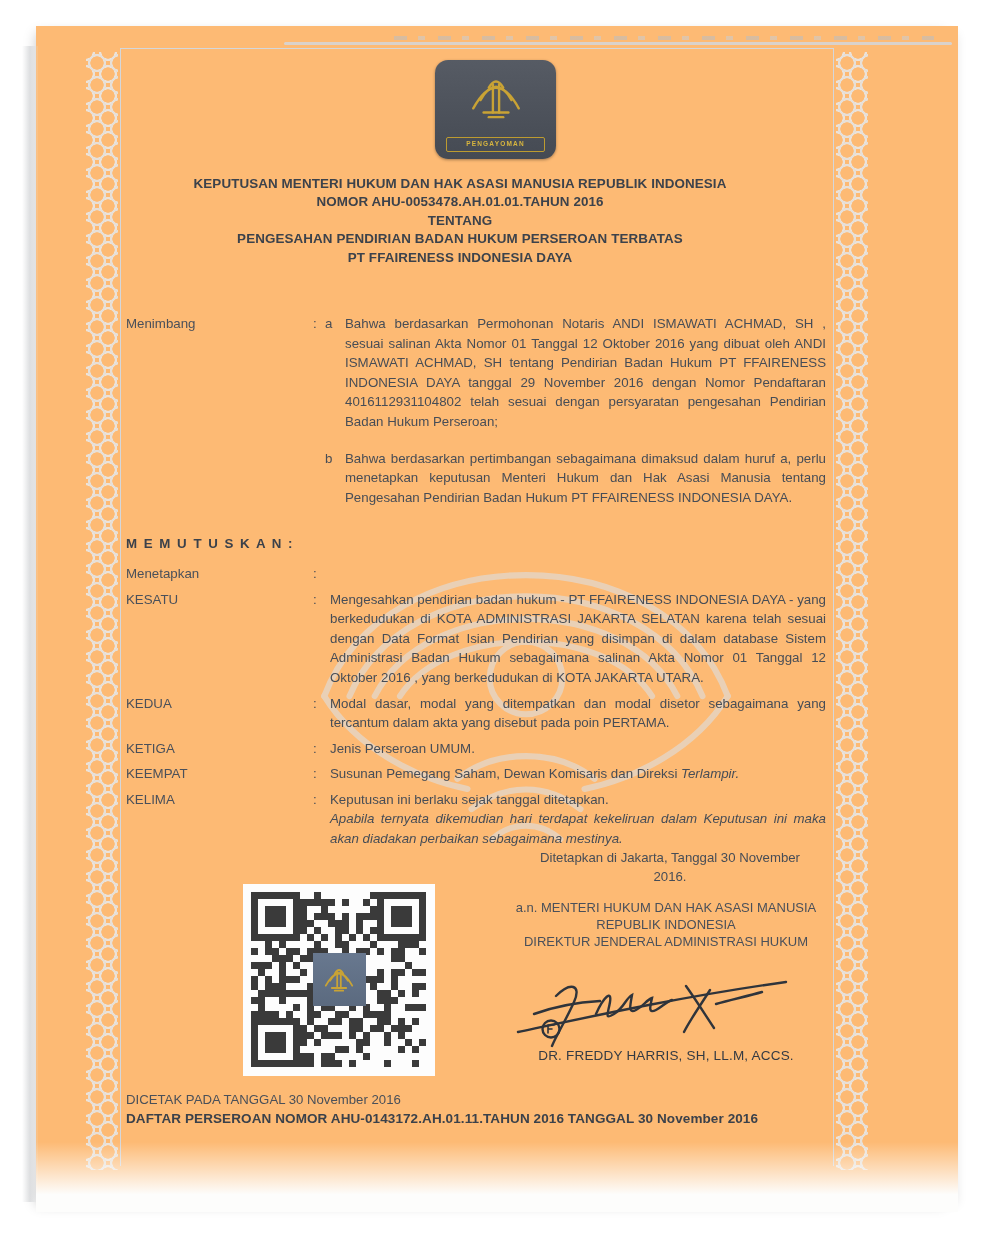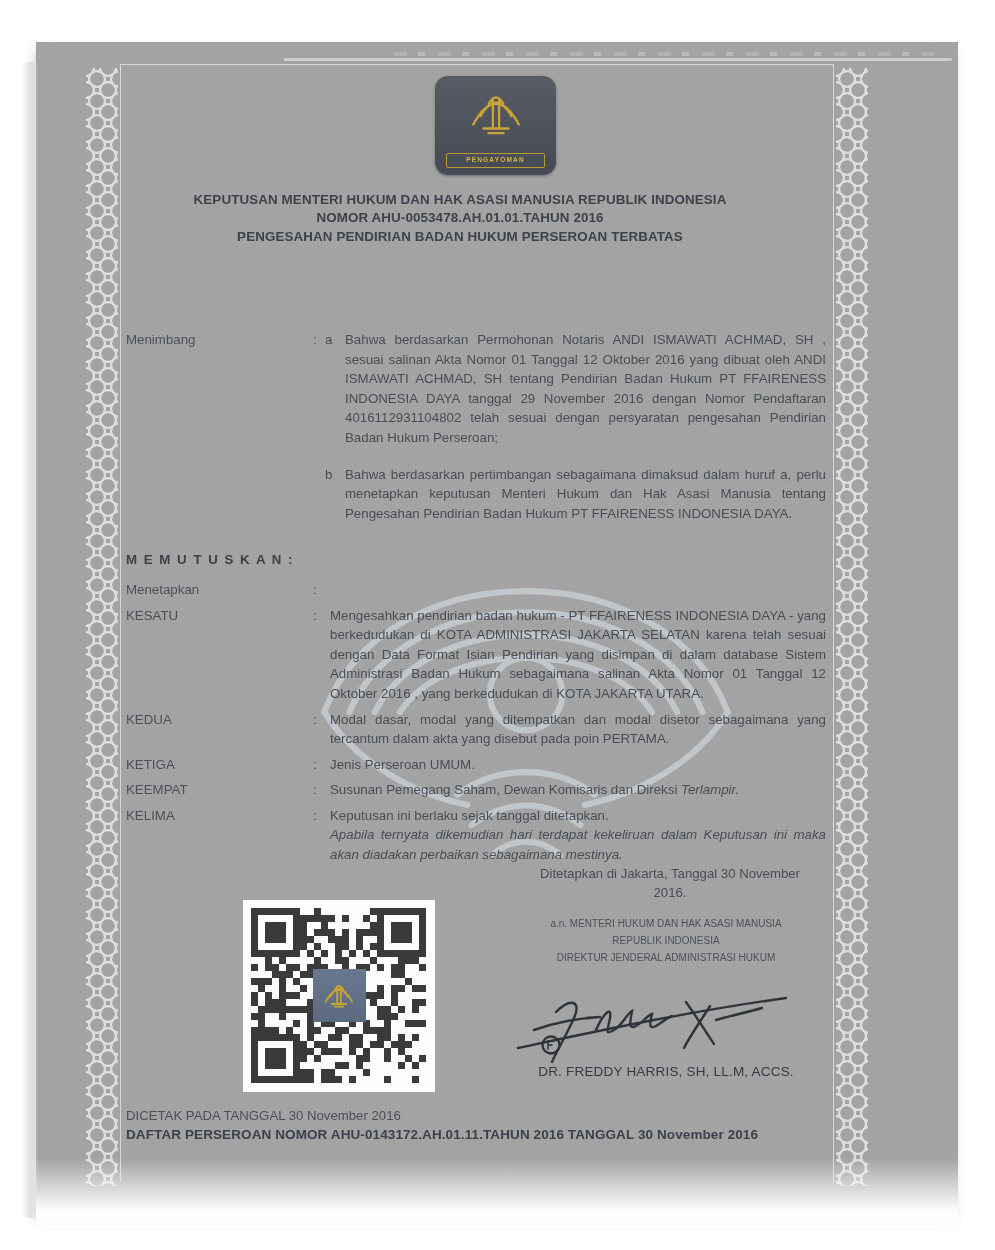--- a/index.html
+++ b/index.html
@@ -3,22 +3,22 @@
 <meta charset="utf-8">
 <style>
   html,body{margin:0;padding:0;}
   body{
     width:995px;height:1250px;position:relative;overflow:hidden;
     background:#ffffff;
     font-family:"Liberation Sans", sans-serif;
     -webkit-font-smoothing:antialiased;
   }
   .page{
-    position:absolute;left:36px;top:42px;width:922px;height:1186px;
-    background:#a3a3a3;
+    position:absolute;left:36px;top:26px;width:922px;height:1186px;
+    background:#fdba74;
     box-shadow:-7px 0 12px -7px rgba(0,0,0,.22), 7px 0 10px -8px rgba(0,0,0,.10);
   }
   .page::before{ 
     content:"";position:absolute;left:-14px;top:20px;bottom:10px;width:16px;
     background:linear-gradient(to right, rgba(255,255,255,0), rgba(190,193,197,.45), rgba(255,255,255,.1));
   }
   .top-dashes{
     position:absolute;top:10px;left:358px;width:540px;height:4px;opacity:.55;
     background:repeating-linear-gradient(90deg,#b9bec4 0 13px, transparent 13px 24px, #c9cdd2 24px 31px, transparent 31px 44px);
   }
@@ -82,21 +82,21 @@
   .drow{display:flex;margin-bottom:6px;}
   .drow .lbl{padding-top:0;}
   .bd .para + .para{margin-top:0px;font-style:italic;}
 
   .placed{
     position:absolute;left:496px;top:822px;width:276px;text-align:center;
     font-size:13.2px;line-height:19px;color:#474d56;
   }
   .authority{
     position:absolute;left:430px;top:874px;width:400px;text-align:center;
-    font-size:10px;line-height:16.8px;color:#4a505a;
+    font-size:13px;line-height:16.8px;color:#4a505a;
   }
   .sig-wrap{position:absolute;left:468px;top:948px;width:300px;height:76px;}
   .signer{
     position:absolute;left:430px;top:1022px;width:400px;text-align:center;
     font-weight:normal;font-size:13.5px;color:#343a43;letter-spacing:.2px;
   }
 
   .qr{
     position:absolute;left:207px;top:858px;width:192px;height:192px;background:#fdfdfd;
   }
@@ -146,21 +146,23 @@
       <path d="M33,18 V45"></path>
       <path d="M18,45 H42"></path>
       <path d="M23,49.5 H37"></path>
     </svg>
     <div class="logo-banner">PENGAYOMAN</div>
   </div>
 
   <div class="title">
     <div>KEPUTUSAN MENTERI HUKUM DAN HAK ASASI MANUSIA REPUBLIK INDONESIA</div>
     <div>NOMOR AHU-0053478.AH.01.01.TAHUN 2016</div>
+    <div>TENTANG</div>
     <div>PENGESAHAN PENDIRIAN BADAN HUKUM PERSEROAN TERBATAS</div>
+    <div>PT FFAIRENESS INDONESIA DAYA</div>
   </div>
 
   <div class="decree">
 
     <div class="crow">
       <div class="lbl">Menimbang</div>
       <div class="col">:</div>
       <div class="mk">a</div>
       <div class="bd">Bahwa berdasarkan Permohonan Notaris ANDI ISMAWATI ACHMAD, SH , sesuai salinan Akta Nomor 01 Tanggal 12 Oktober 2016 yang dibuat oleh ANDI ISMAWATI ACHMAD, SH tentang Pendirian Badan Hukum PT FFAIRENESS INDONESIA DAYA tanggal 29 November 2016 dengan Nomor Pendaftaran 4016112931104802 telah sesuai dengan persyaratan pengesahan Pendirian Badan Hukum Perseroan;</div>
     </div>

